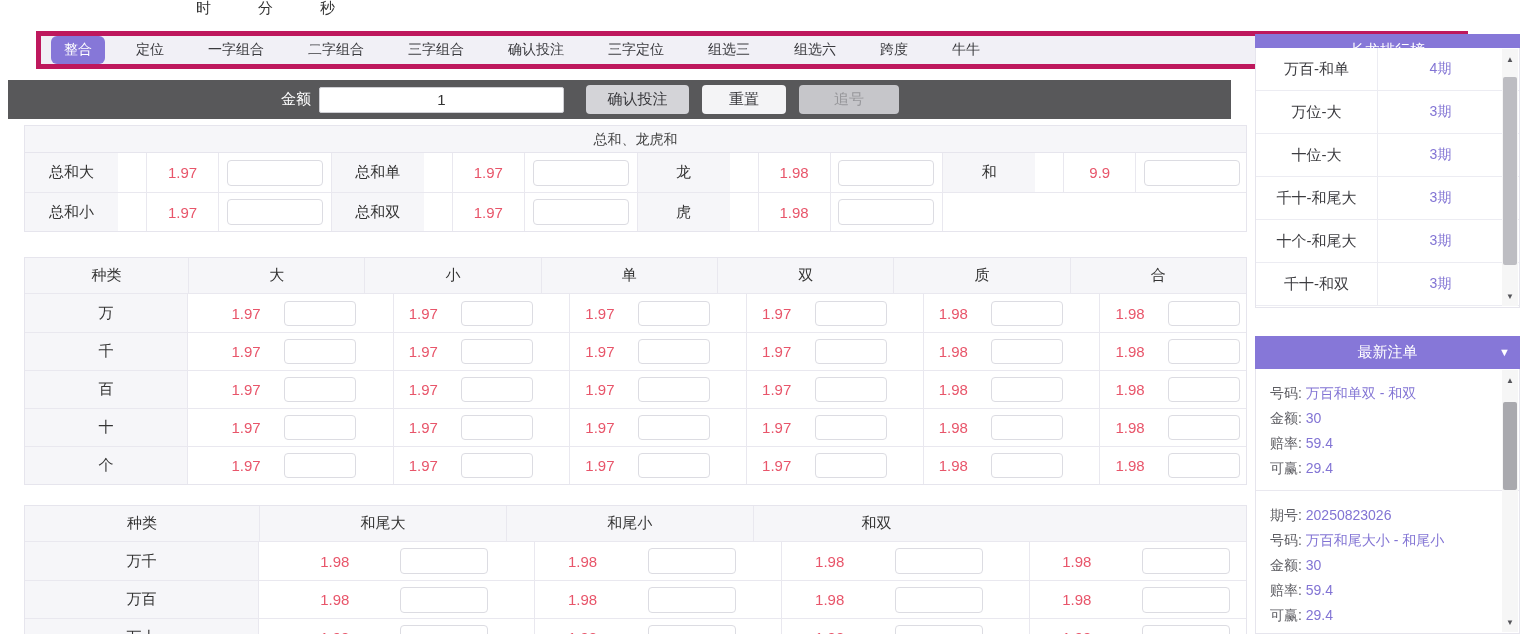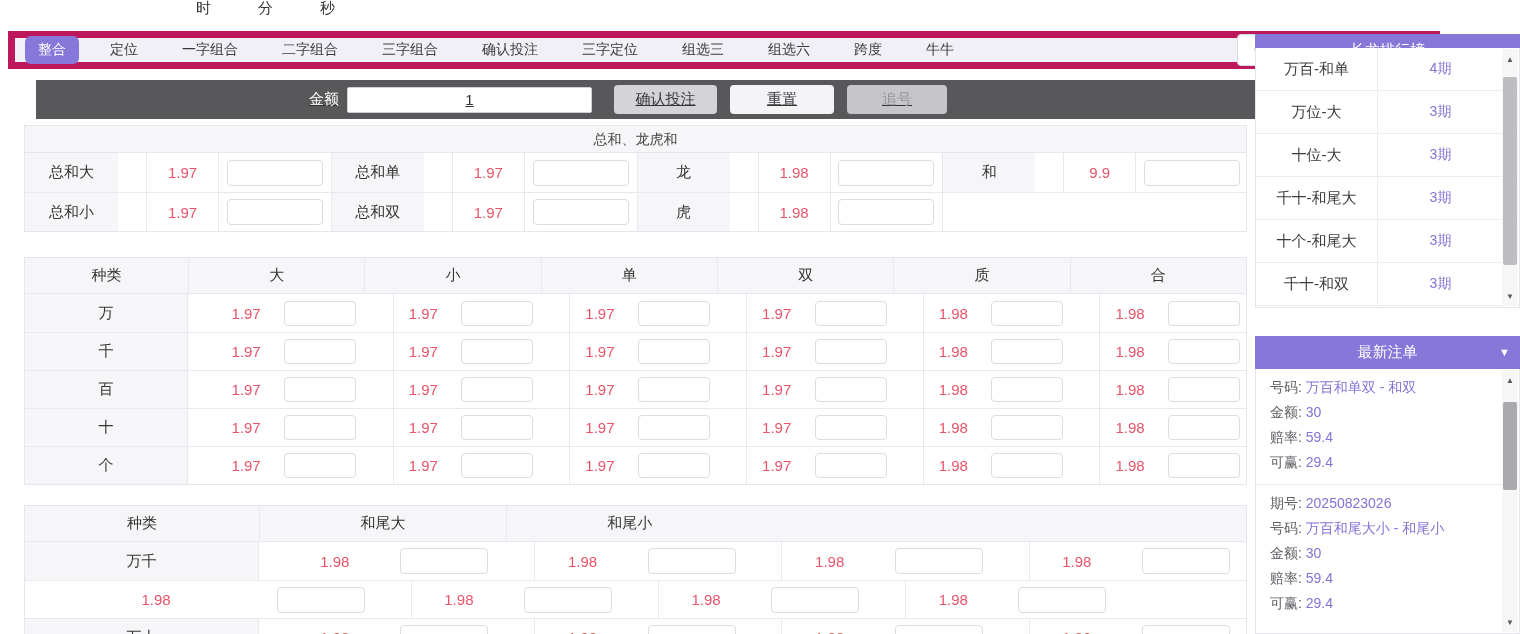--- a/index.html
+++ b/index.html
@@ -4,40 +4,40 @@
 <style>
   * { margin:0; padding:0; box-sizing:border-box; }
   html,body { width:1520px; height:634px; overflow:hidden; background:#fff;
     font-family:"Liberation Sans","DejaVu Sans",sans-serif; color:#333; }
 
   
   .timer { position:absolute; top:0; left:196px; display:flex; gap:47px;
     font-size:15px; color:#333; height:16px; line-height:16px; }
 
   
-  .tabbar { position:absolute; left:8px; top:31px; width:1432px; height:38px;
-    background:#f1f0f6; border:7px solid #be185d; display:flex; align-items:center;
+  .tabbar { position:absolute; left:36px; top:31px; width:1432px; height:38px;
+    background:#f1f0f6; border:5px solid #be185d; display:flex; align-items:center;
     padding:0 10px; }
   .tab { font-size:14px; color:#3a3a3e; padding:5px 13px; margin-right:18px;
     border-radius:6px; cursor:pointer; white-space:nowrap; }
   .tab.active { background:#8677d8; color:#fff; }
   .tabbar .spacer { flex:1; }
   .info-btn { font-size:13px; color:#5f5f66; background:#fff; border:1px solid #d9d8e0;
     border-radius:4px; padding:6px 16px; margin-left:14px; cursor:pointer; white-space:nowrap; }
 
   
-  .darkbar { position:absolute; left:36px; top:80px; width:1223px; height:39px;
-    background:#58585a; display:flex; align-items:center;text-decoration:underline; }
+  .darkbar { position:absolute; left:8px; top:80px; width:1223px; height:39px;
+    background:#58585a; display:flex; align-items:center; }
   .amount-label { color:#fff; font-size:15px; margin-left:273px; margin-right:8px; }
   .amount-input { width:245px; height:26px; border:1px solid #cfcfd4; background:#fff;
     text-align:center; font-size:15px; color:#333; border-radius:2px; }
   .bar-btn { height:29px; border-radius:4px; border:none; font-size:15px;
     margin-left:13px; cursor:pointer; }
   .btn-confirm { width:103px; background:#d4d4d8; color:#38383c; margin-left:22px; }
-  .btn-reset   { width:104px; background:#f4f4f6; color:#38383c;text-align:center; }
+  .btn-reset   { width:84px; background:#f4f4f6; color:#38383c;text-align:center; }
   .btn-chase   { width:100px; background:#c6c6ca; color:#96969a; }
 
   
   .sumsec { position:absolute; left:24px; top:125px; width:1223px;
     border:1px solid #e6e5ed; background:#fff; }
   .sum-title { height:27px; line-height:27px; text-align:center; font-size:14px;
     color:#444; background:#f6f6f9; border-bottom:1px solid #e6e5ed; }
   .sum-row { display:grid; grid-template-columns:repeat(4, 93px 100px 112.75px);
     height:39px; }
   .sum-row + .sum-row { border-top:1px solid #e9e8ef; }
@@ -85,21 +85,21 @@
     align-items:center; cursor:pointer; }
   .dragon-row:last-child { border-bottom:none; }
   .d-name { width:122px; text-align:center; font-size:15px; color:#3c3c40;
     border-right:1px solid #ececf2; align-self:stretch; display:flex;
     align-items:center; justify-content:center; }
   .d-streak { flex:1; text-align:center; font-size:14px; color:#8274d4;
     padding-right:16px; }
 
   .orders-list { position:absolute; left:1255px; top:369px; width:265px; height:265px;
     background:#fff; border:1px solid #e6e5ed; border-top:none; overflow:hidden; }
-  .order { padding:6px 14px 9px 14px; }
+  .order { padding:12px 14px 9px 14px; }
   .order + .order { border-top:1px solid #e9e8ef; }
   .o-line { font-size:14px; line-height:25px; white-space:nowrap; }
   .o-label { color:#5d5d62; }
   .o-val { color:#8274d4; }
 
   
   .sb { position:absolute; top:1px; bottom:1px; right:1px; width:16px;
     background:#f6f6f6; }
   .sb-arrow { position:absolute; left:0; width:16px; height:16px; font-size:8px;
     color:#55555a; display:flex; align-items:center; justify-content:center;
@@ -332,20 +332,21 @@
         <input class="bet" style="">
       </div>
   </div>
 </div>
 
 <div class="t3">
   <div class="t3-head">
     <div class="cell">种类</div>
     <div class="cell bordl">和尾大</div>
     <div class="cell bordl">和尾小</div>
+    <div class="cell bordl">和双</div>
   </div>
   <div class="t3-row">
     <div class="cell lab">万千</div>
     <div class="cell odds">1.98</div>
     <div class="cell">
         <input class="bet" style="">
       </div>
     <div class="cell odds bordl">1.98</div>
     <div class="cell">
         <input class="bet" style="">
@@ -353,20 +354,21 @@
     <div class="cell odds bordl">1.98</div>
     <div class="cell">
         <input class="bet" style="">
       </div>
     <div class="cell odds bordl">1.98</div>
     <div class="cell">
         <input class="bet" style="">
       </div>
   </div>
   <div class="t3-row">
+    <div class="cell lab">万百</div>
     <div class="cell odds">1.98</div>
     <div class="cell">
         <input class="bet" style="">
       </div>
     <div class="cell odds bordl">1.98</div>
     <div class="cell">
         <input class="bet" style="">
       </div>
     <div class="cell odds bordl">1.98</div>
     <div class="cell">

